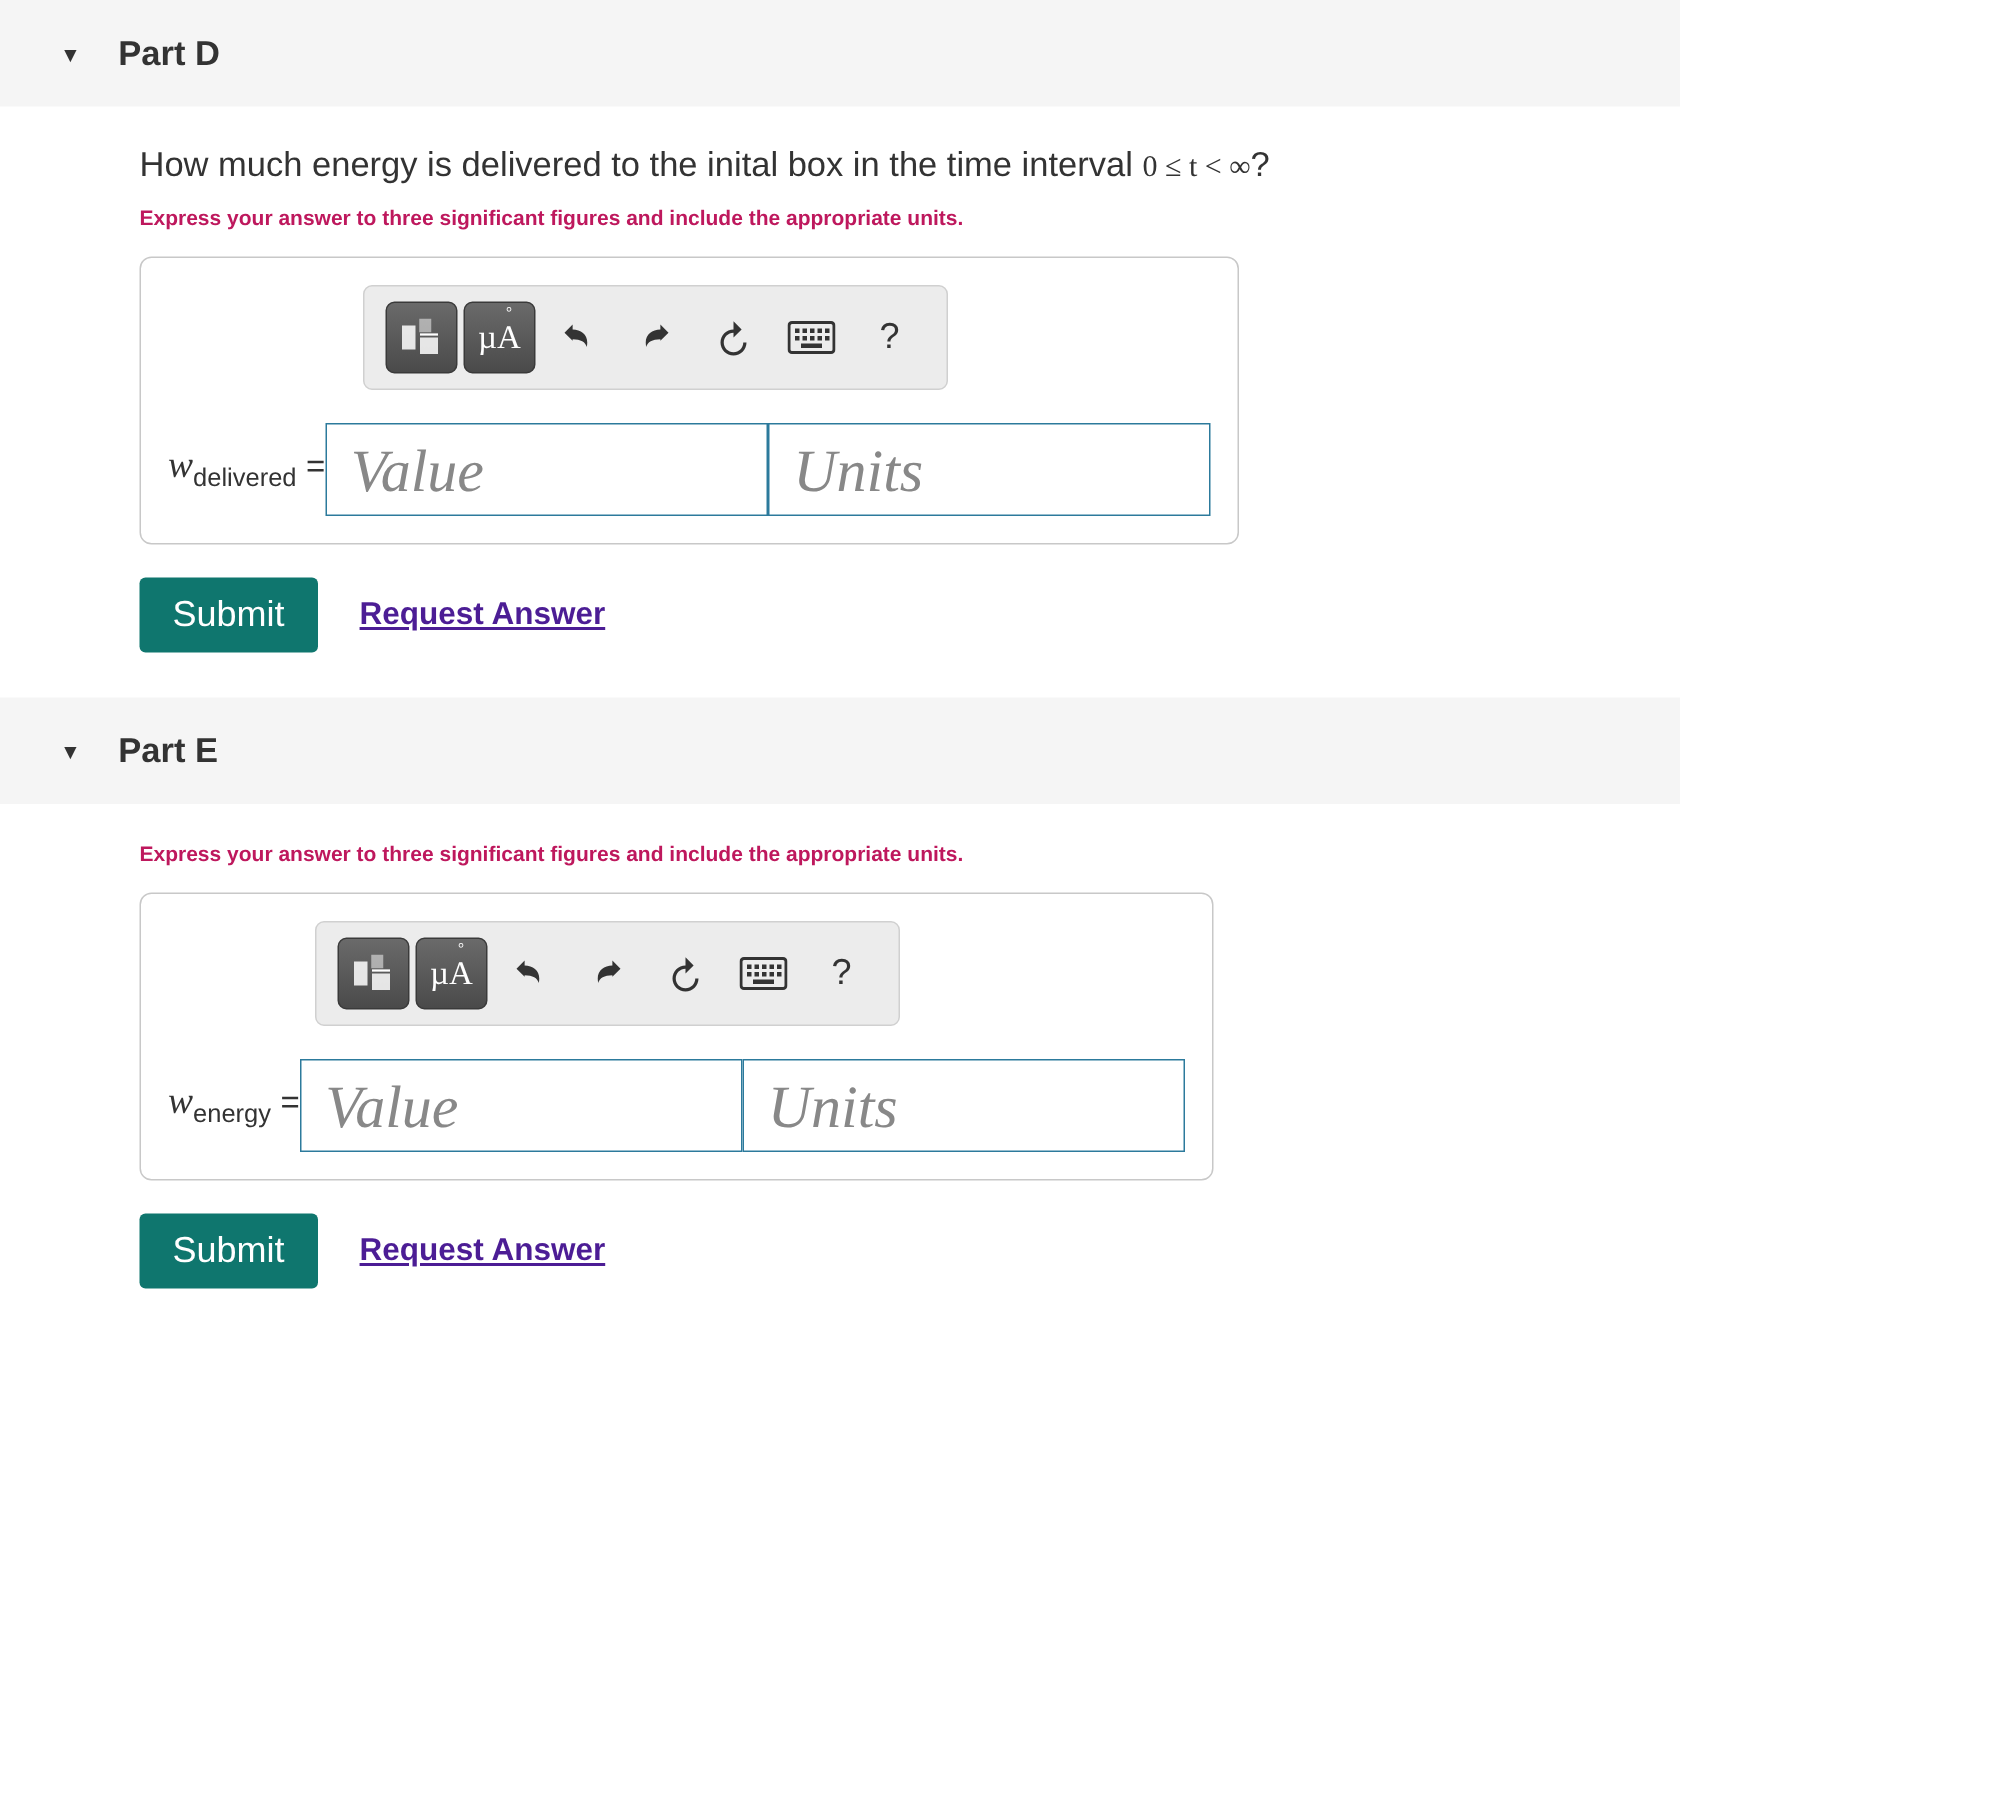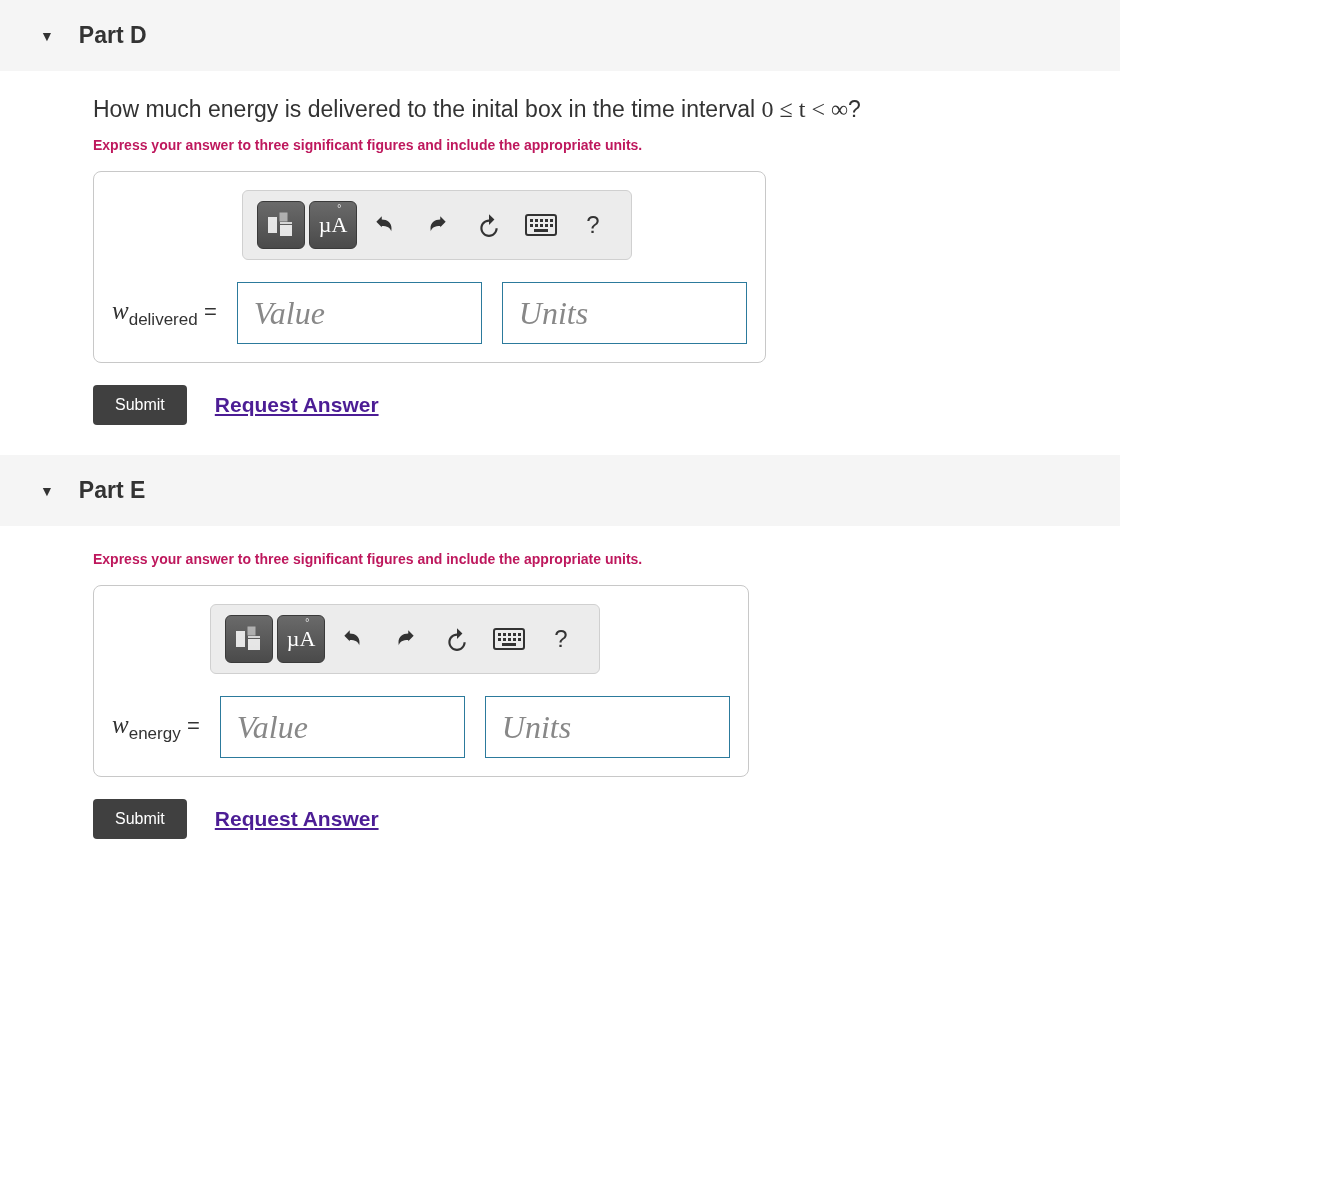--- a/index.html
+++ b/index.html
@@ -35,21 +35,21 @@
     padding: 25px 0 0 93px;
     width: 1120px;
   }
   .question {
     font-size: 23px;
     color: #333;
     margin-bottom: 14px;
   }
   .math-inline {
     font-family: "Times New Roman", serif;
-    font-size: 24px;
+    font-size: 20px;
   }
   .hint {
     font-size: 14px;
     font-weight: 700;
     color: #be185d;
     margin-bottom: 18px;
   }
   .answer-box {
     border: 1px solid #c8c8c8;
     border-radius: 8px;
@@ -89,21 +89,21 @@
   .tool-btn.plain {
     background: transparent;
   }
   .tool-btn .glyph {
     color: #333;
     font-size: 24px;
   }
   .input-row {
     display: flex;
     align-items: center;
-    gap: 20px;
+    gap: 0;
     margin-top: 22px;
   }
   .varname {
     font-family: "Times New Roman", serif;
     font-style: italic;
     font-size: 25px;
     color: #333;
   }
   .varname sub {
     font-family: "Helvetica Neue", Arial, sans-serif;
@@ -111,44 +111,44 @@
     font-size: 17px;
   }
   .eq {
     font-family: Arial, sans-serif;
     font-style: normal;
     font-size: 22px;
   }
   .field {
     border: 1px solid #2c7a9c;
     height: 62px;
-    width: 245px;
+    width: 295px;
     font-family: "Times New Roman", serif;
     font-style: italic;
-    font-size: 32px;
+    font-size: 40px;
     color: #888;
     padding: 16px 16px;
     outline: none;
   }
   .field::placeholder {
     color: #888;
     font-style: italic;
   }
   .action-row {
     margin-top: 22px;
     display: flex;
     align-items: center;
     gap: 28px;
   }
   .submit-btn {
-    background: #404040;
+    background: #0f766e;
     color: #fff;
     border: none;
     border-radius: 4px;
-    font-size: 16px;
+    font-size: 24px;
     padding: 11px 22px;
     cursor: pointer;
   }
   .request-link {
     color: #4c1d95;
     font-size: 21px;
     font-weight: 700;
     text-decoration: underline;
     cursor: pointer;
   }

